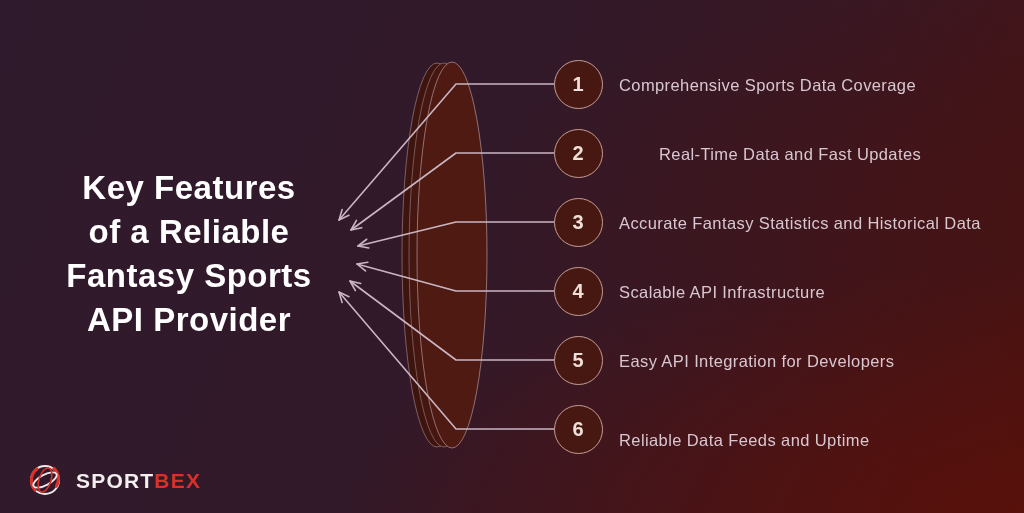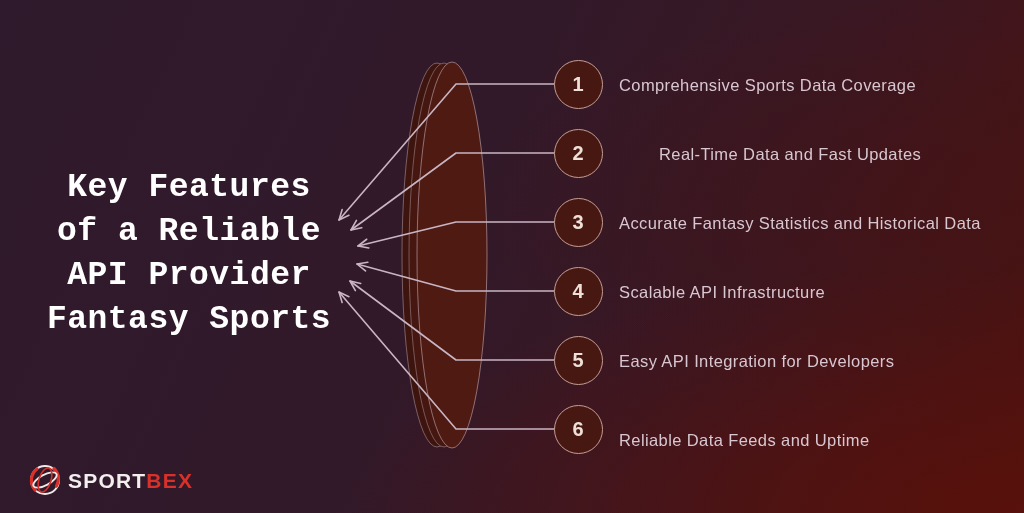--- a/index.html
+++ b/index.html
@@ -20,21 +20,20 @@
     position: absolute;
     left: 38px;
     top: 166px;
     width: 302px;
     text-align: center;
     color: #ffffff;
     font-weight: 700;
     font-size: 33px;
     line-height: 44px;
     letter-spacing: 0.5px;
-    font-family: Liberation Mono, monospace;
   }
 
   
   #diagram-svg { position: absolute; left: 0; top: 0; }
   .connector {
     fill: none;
     stroke: #c9b5c3;
     stroke-width: 1.6;
     stroke-linecap: round;
     stroke-linejoin: round;
@@ -77,21 +76,21 @@
     display: flex;
     align-items: center;
     gap: 5px;
   }
   .logo-word {
     font-size: 21px;
     font-weight: 700;
     letter-spacing: 1.2px;
     line-height: 1;
   }
-  .logo-sport { color: #f3efef; }
+  .logo-sport { color: #f3efef; margin-left: 8px; }
   .logo-bex { color: #d93029; text-align: center; }
 </style>
 </head>
 <body>
 
 <div class="canvas">
 
   <svg id="diagram-svg" width="1024" height="513" viewBox="0 0 1024 513">
     <g>
       <ellipse class="disc-back" cx="437" cy="255" rx="35" ry="192"></ellipse>
@@ -110,22 +109,22 @@
         <path d="M 554 360 L 456 360 L 350 281" class="connector"></path>
         <path d="M 360.7337295210193 283.40562893431184 L 350 281 L 355.3730304027777 290.5984657258765" class="connector"></path>
         <path d="M 554 429 L 456 429 L 339 292" class="connector"></path>
         <path d="M 348.9335598759163 296.7248691189901 L 339 292 L 342.1119406632242 302.5506315123111" class="connector"></path>
       </g>
   </svg>
 
   <div class="title">
     <div>Key Features</div>
     <div>of a Reliable</div>
+    <div>Fantasy Sports</div>
     <div>API Provider</div>
-    <div>Fantasy Sports</div>
   </div>
 
   <div id="features">
       <div class="badge" style="left: 553.5px; top: 59.5px;">1</div>
       <div class="feature-label" style="left: 619px; top: 85px;">Comprehensive Sports Data Coverage</div>
       <div class="badge" style="left: 553.5px; top: 128.5px;">2</div>
       <div class="feature-label" style="left: 619px; top: 154px; margin-left: 40px;">Real-Time Data and Fast Updates</div>
       <div class="badge" style="left: 553.5px; top: 197.5px;">3</div>
       <div class="feature-label" style="left: 619px; top: 223px;">Accurate Fantasy Statistics and Historical Data</div>
       <div class="badge" style="left: 553.5px; top: 266.5px;">4</div>

